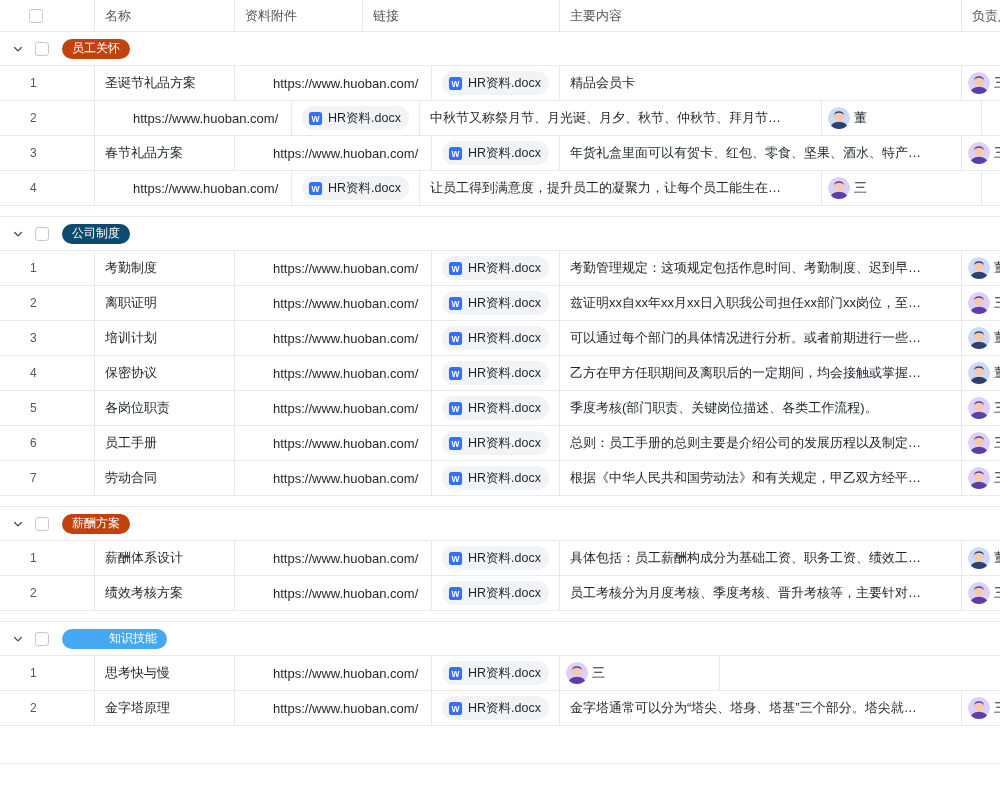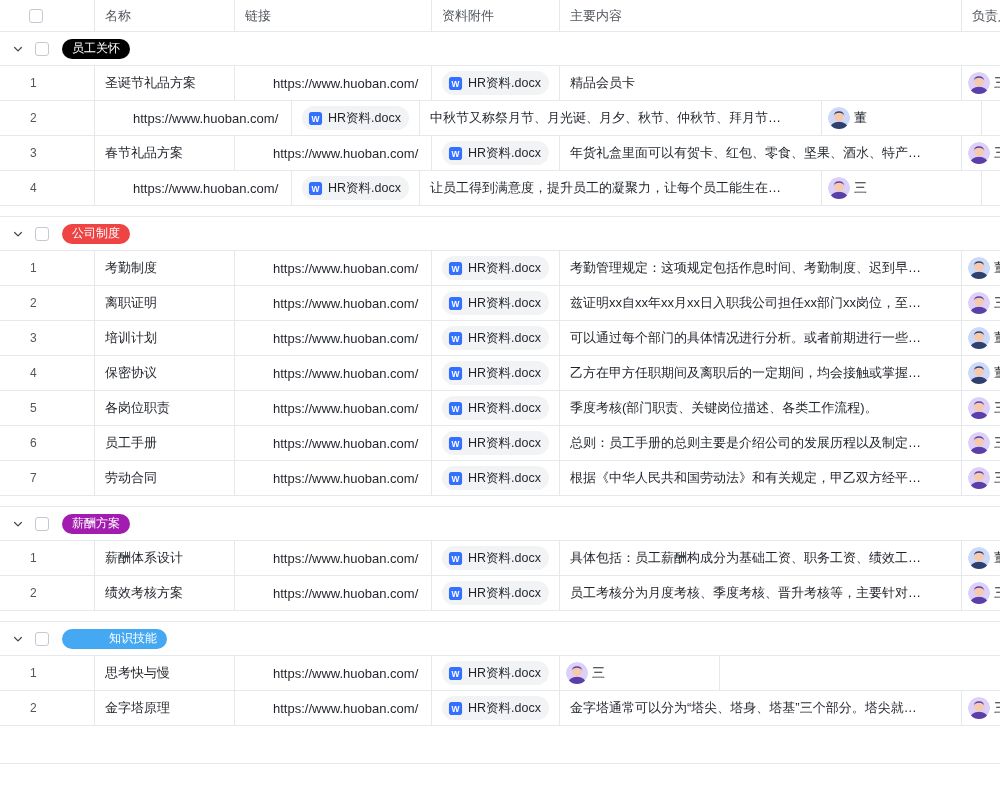--- a/index.html
+++ b/index.html
@@ -39,35 +39,35 @@
 </style>
 </head>
 <body>
 
 <div class="sheet">
   <div class="row hdr">
     <div class="cell w-idx">
       <span class="checkbox"></span>
     </div>
     <div class="cell w-name">名称</div>
+    <div class="cell w-att">资料附件</div>
     <div class="cell w-link">链接</div>
-    <div class="cell w-att">资料附件</div>
     <div class="cell w-main">主要内容</div>
     <div class="cell w-owner" style="padding-left:10px;">负责人</div>
   </div>
 
   <div id="grid-body">
       <div class="row grp">
         <span class="chev-btn">
           <svg width="12" height="12" viewBox="0 0 16 16">
             <path d="M3.5 6l4.5 4.5L12.5 6" fill="none" stroke="#41464d" stroke-width="1.6" stroke-linecap="round" stroke-linejoin="round"></path>
           </svg>
         </span>
         <span class="checkbox"></span>
-        <span class="badge" style="background: #000000;">员工关怀</span>
+        <span class="badge" style="background: #c2410c;">员工关怀</span>
       </div>
       <div class="row data">
         <div class="cell w-idx idx">
           <span class="rownum">1</span>
         </div>
         <div class="cell w-name">圣诞节礼品方案</div>
         <div class="cell w-link">
           <span class="linktext">https://www.huoban.com/</span>
         </div>
         <div class="cell w-att">
@@ -189,21 +189,21 @@
         </div>
       </div>
       <div class="spacer"></div>
       <div class="row grp">
         <span class="chev-btn">
           <svg width="12" height="12" viewBox="0 0 16 16">
             <path d="M3.5 6l4.5 4.5L12.5 6" fill="none" stroke="#41464d" stroke-width="1.6" stroke-linecap="round" stroke-linejoin="round"></path>
           </svg>
         </span>
         <span class="checkbox"></span>
-        <span class="badge" style="background: #ef4444;">公司制度</span>
+        <span class="badge" style="background: #0c4a6e;">公司制度</span>
       </div>
       <div class="row data">
         <div class="cell w-idx idx">
           <span class="rownum">1</span>
         </div>
         <div class="cell w-name">考勤制度</div>
         <div class="cell w-link">
           <span class="linktext">https://www.huoban.com/</span>
         </div>
         <div class="cell w-att">
@@ -423,21 +423,21 @@
         </div>
       </div>
       <div class="spacer"></div>
       <div class="row grp">
         <span class="chev-btn">
           <svg width="12" height="12" viewBox="0 0 16 16">
             <path d="M3.5 6l4.5 4.5L12.5 6" fill="none" stroke="#41464d" stroke-width="1.6" stroke-linecap="round" stroke-linejoin="round"></path>
           </svg>
         </span>
         <span class="checkbox"></span>
-        <span class="badge" style="background: #a21caf;">薪酬方案</span>
+        <span class="badge" style="background: #c2410c;">薪酬方案</span>
       </div>
       <div class="row data">
         <div class="cell w-idx idx">
           <span class="rownum">1</span>
         </div>
         <div class="cell w-name">薪酬体系设计</div>
         <div class="cell w-link">
           <span class="linktext">https://www.huoban.com/</span>
         </div>
         <div class="cell w-att">

